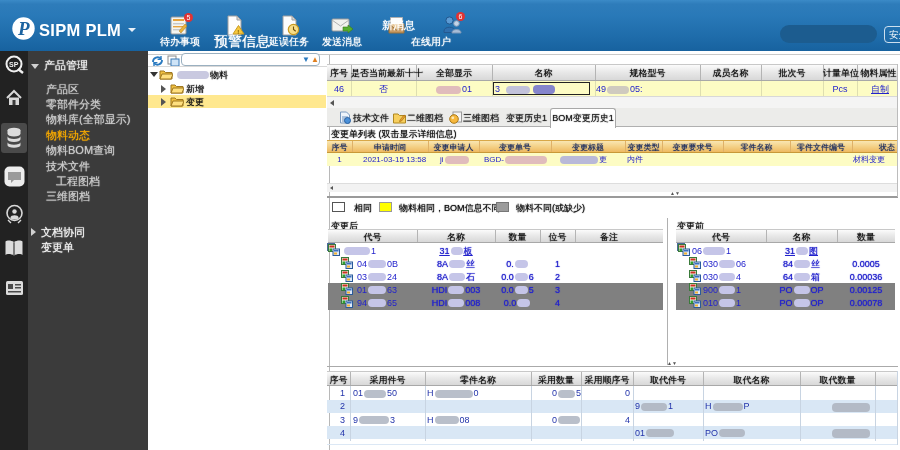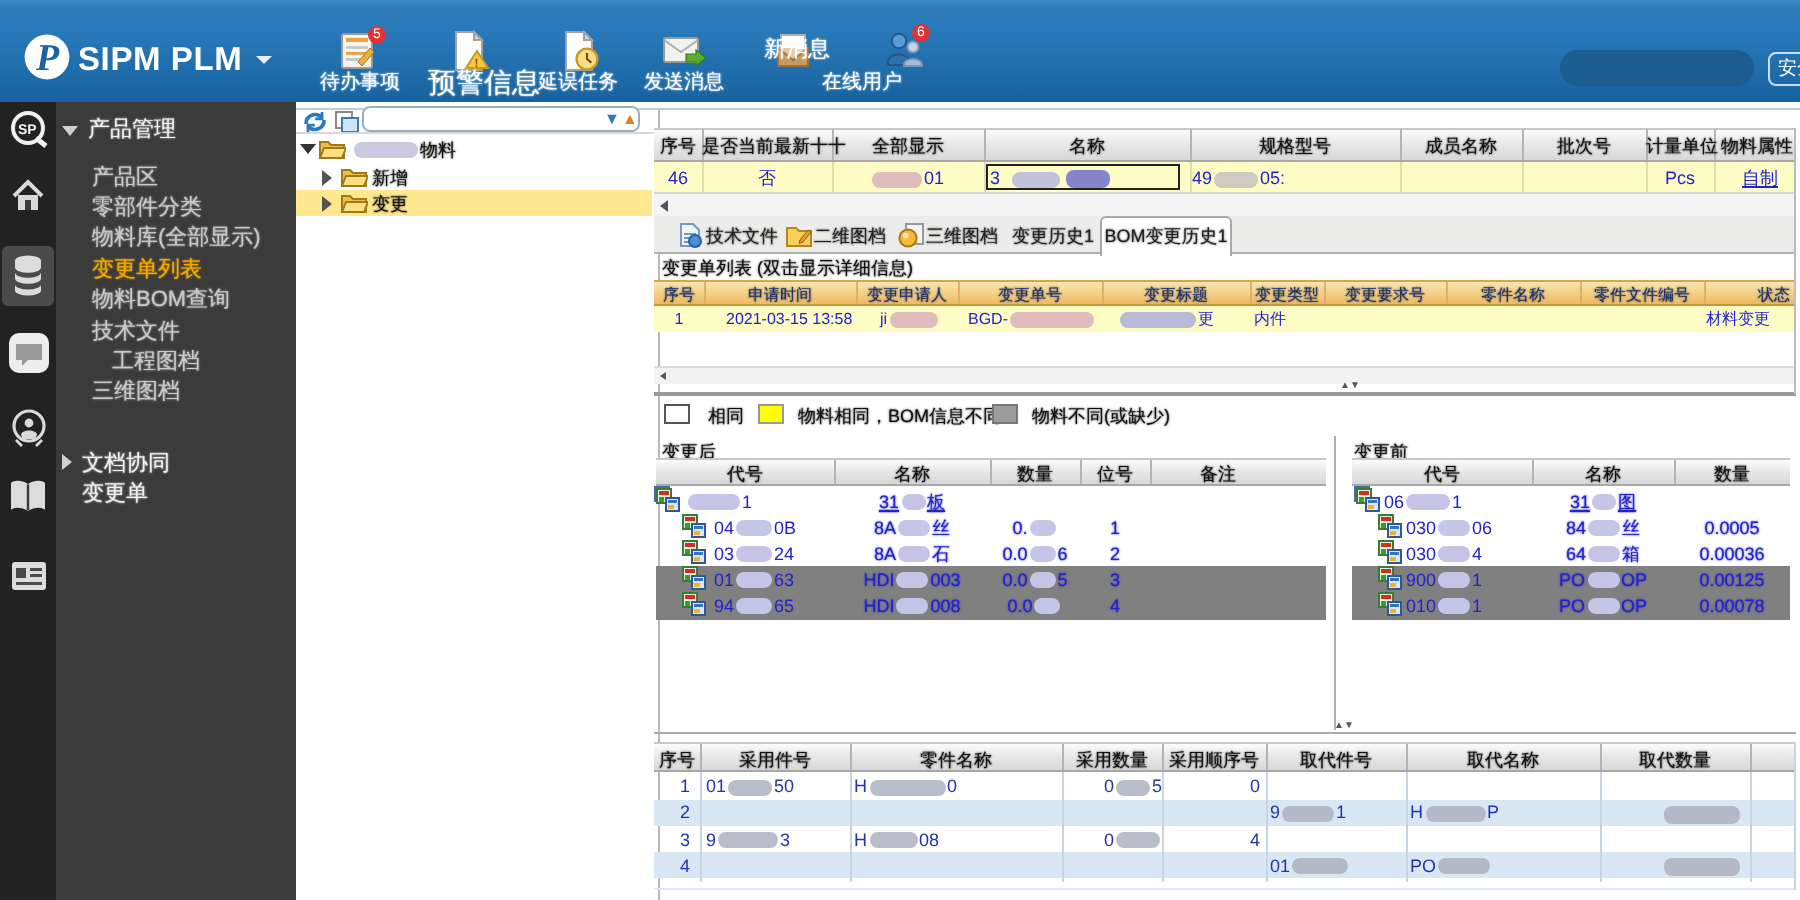--- a/index.html
+++ b/index.html
@@ -122,21 +122,21 @@
   <rect x="3" y="5" width="5" height="5" fill="#4a4a4a"></rect>
   <rect x="10" y="5" width="6" height="1.5" fill="#4a4a4a"></rect>
   <rect x="10" y="8" width="6" height="1.5" fill="#4a4a4a"></rect>
   <rect x="3" y="12" width="13" height="1.5" fill="#4a4a4a"></rect>
 </svg>
 
 <div class="a t11 sh" style="left:31px;top:59px;color:#f0f0f0"><span style="display:inline-block;width:0;height:0;border-left:4px solid transparent;border-right:4px solid transparent;border-top:5px solid #d0d0d0;margin-right:5px"></span>产品管理</div>
 <div class="a t11 sh" style="left:46px;top:83px;color:#c9c9c9">产品区</div>
 <div class="a t11 sh" style="left:46px;top:98px;color:#c9c9c9">零部件分类</div>
 <div class="a t11 sh" style="left:46px;top:113px;color:#c9c9c9">物料库(全部显示)</div>
-<div class="a t11 sh" style="left:46px;top:129px;color:#f5a800">变更单列表</div>
+<div class="a t11 sh" style="left:46px;top:129px;color:#f5a800">物料动态</div>
 <div class="a t11 sh" style="left:46px;top:144px;color:#c9c9c9">物料BOM查询</div>
 <div class="a t11 sh" style="left:46px;top:160px;color:#c9c9c9">技术文件</div>
 <div class="a t11 sh" style="left:56px;top:175px;color:#c9c9c9">工程图档</div>
 <div class="a t11 sh" style="left:46px;top:190px;color:#c9c9c9">三维图档</div>
 <div class="a t11 sh" style="left:31px;top:226px;color:#f0f0f0"><span style="display:inline-block;width:0;height:0;border-top:4px solid transparent;border-bottom:4px solid transparent;border-left:5px solid #d0d0d0;margin-right:5px"></span>文档协同</div>
 <div class="a t11 sh" style="left:41px;top:241px;color:#f0f0f0">变更单</div>
 
 <div class="a" style="left:148px;top:55px;width:179px;height:395px;background:#fff"></div>
 <div class="a" style="left:329px;top:55px;width:1px;height:395px;background:#b8b8b8"></div>
 

